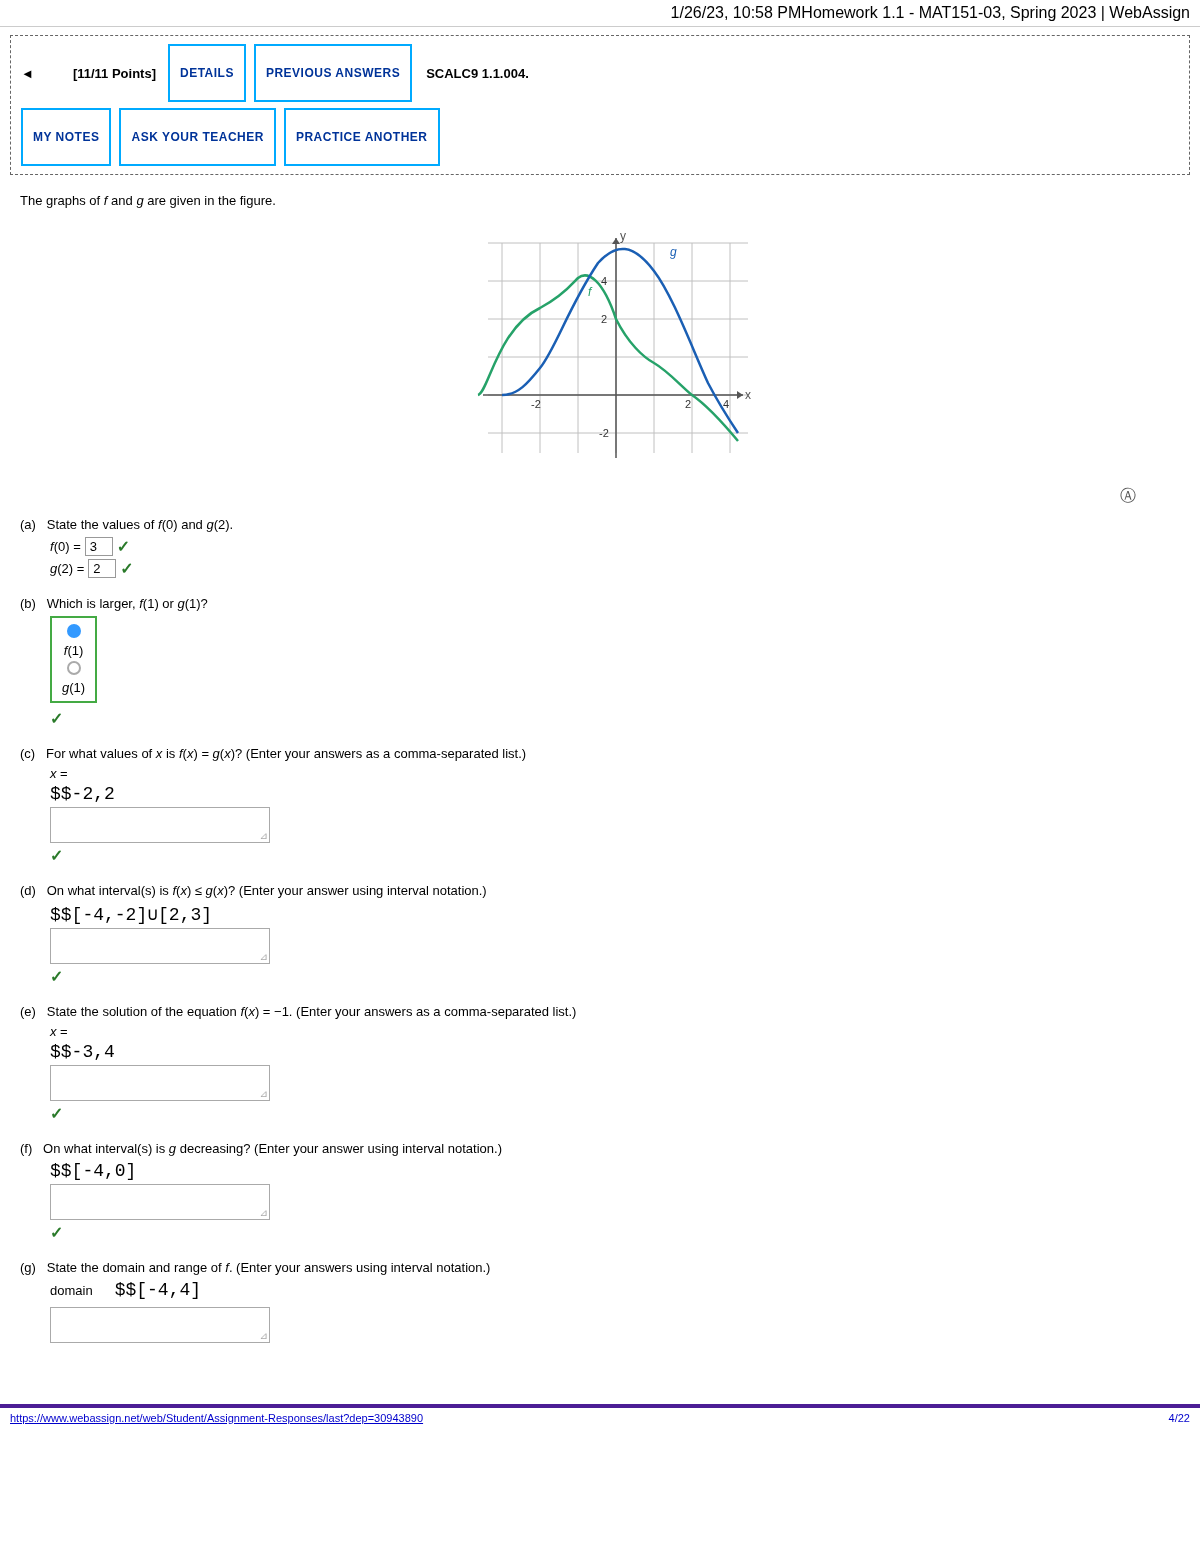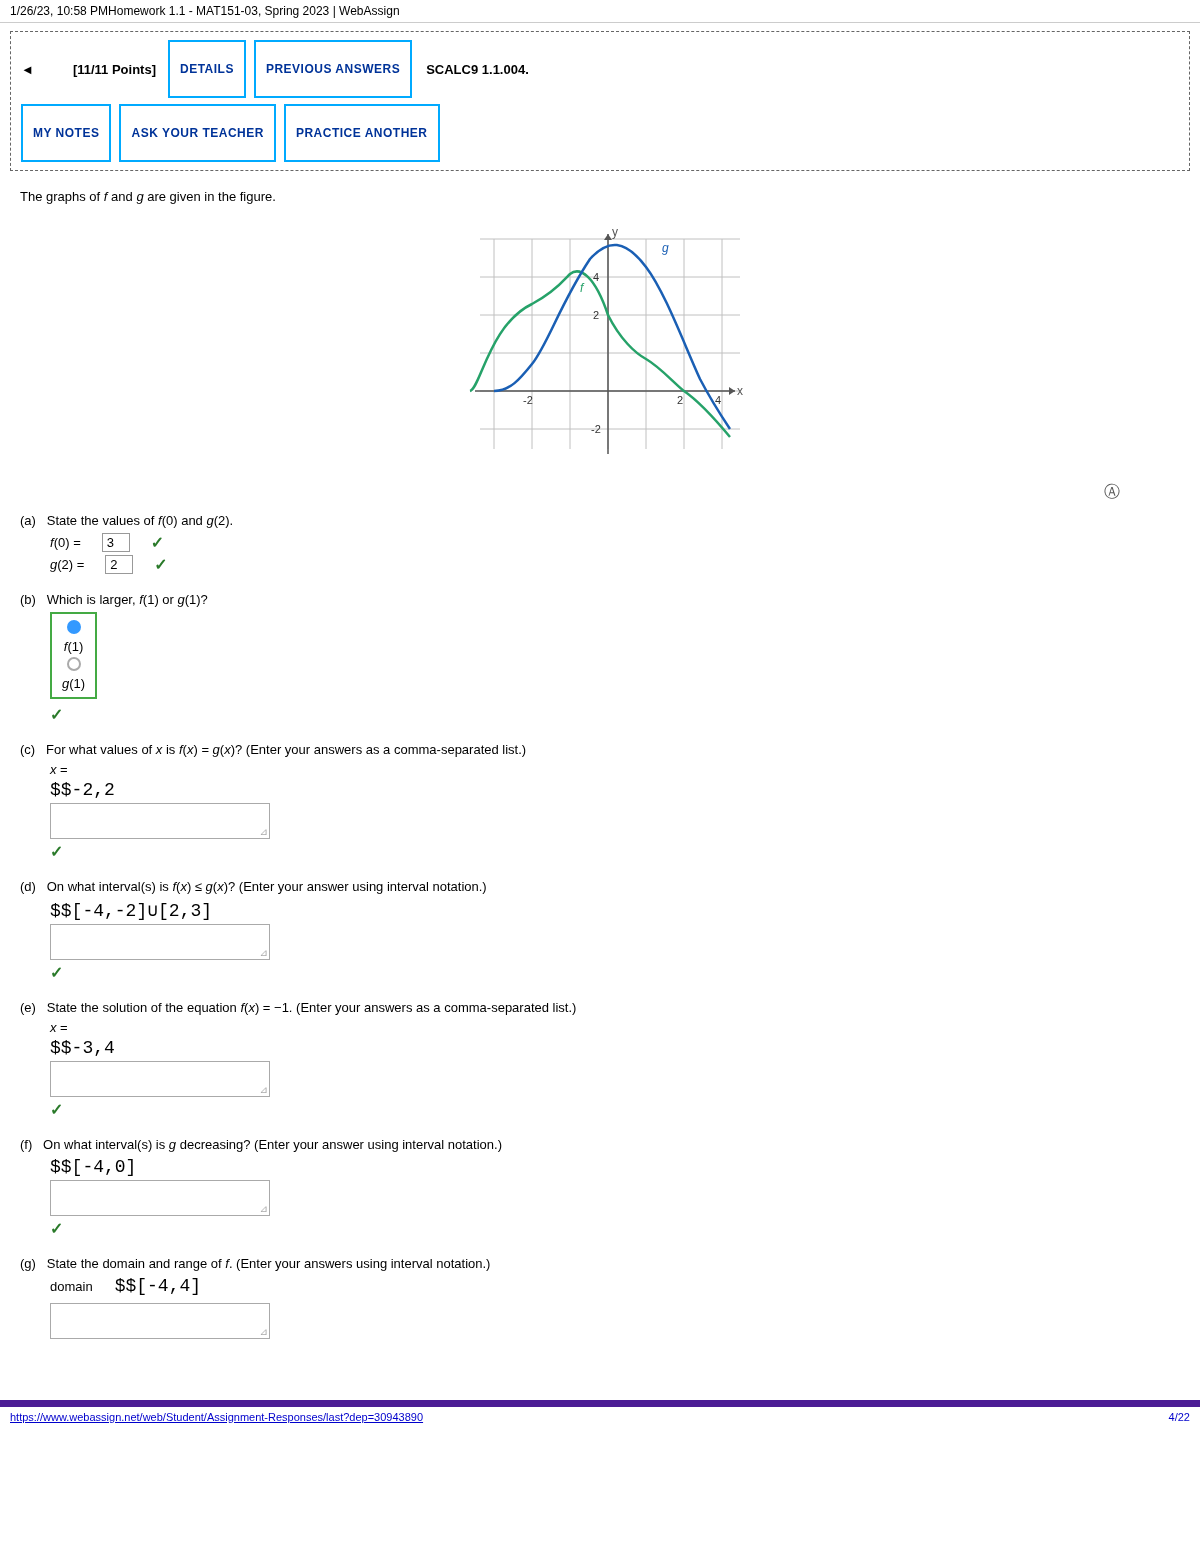--- a/index.html
+++ b/index.html
@@ -6,23 +6,23 @@
     body {
       font-family: Arial, Helvetica, sans-serif;
       font-size: 13px;
       background: #fff;
       color: #000;
     }
     .top-bar {
       background: #fff;
       border-bottom: 1px solid #ccc;
       padding: 4px 10px;
-      font-size: 12px;
-      display: flex;
-      justify-content: flex-start;
+      font-size: 16px;
+      display: flex;
+      justify-content: flex-end;
     }
     .toolbar {
       border: 1px dashed #666;
       margin: 8px 10px;
       padding: 8px 10px;
     }
     .toolbar-row1, .toolbar-row2 {
       display: flex;
       align-items: center;
       gap: 8px;
@@ -45,21 +45,21 @@
       cursor: pointer;
       text-transform: uppercase;
       letter-spacing: 0.5px;
     }
     .scalc-label {
       font-weight: bold;
       font-size: 13px;
       margin-left: 6px;
     }
     .content {
-      padding: 10px 20px 20px 20px;
+      padding: 10px 4px 20px 20px;
     }
     .problem-intro {
       font-size: 13px;
       margin-bottom: 10px;
     }
     .graph-container {
       display: flex;
       justify-content: center;
       margin-bottom: 8px;
     }
@@ -84,21 +84,21 @@
       font-size: 13px;
       margin-bottom: 5px;
     }
     .part-content {
       margin-left: 30px;
     }
     .answer-line {
       font-size: 13px;
       display: flex;
       align-items: center;
-      gap: 21px;
+      gap: 4px;
       margin-bottom: 3px;
     }
     .answer-box {
       border: 1px solid #999;
       display: inline-block;
       min-width: 28px;
       padding: 1px 4px;
       font-size: 13px;
       background: #fff;
     }
@@ -160,21 +160,21 @@
     }
     .resize-handle {
       position: absolute;
       bottom: 2px;
       right: 2px;
       font-size: 10px;
       color: #aaa;
       pointer-events: none;
     }
     .bottom-bar {
-      border-top: 7px solid #4c1d95;
+      border-top: 4px solid #4c1d95;
       padding: 4px 10px;
       font-size: 11px;
       color: #0000cc;
       display: flex;
       justify-content: space-between;
       margin-top: 20px;
     }
     .italic { font-style: italic; }
   </style>
 </head>

